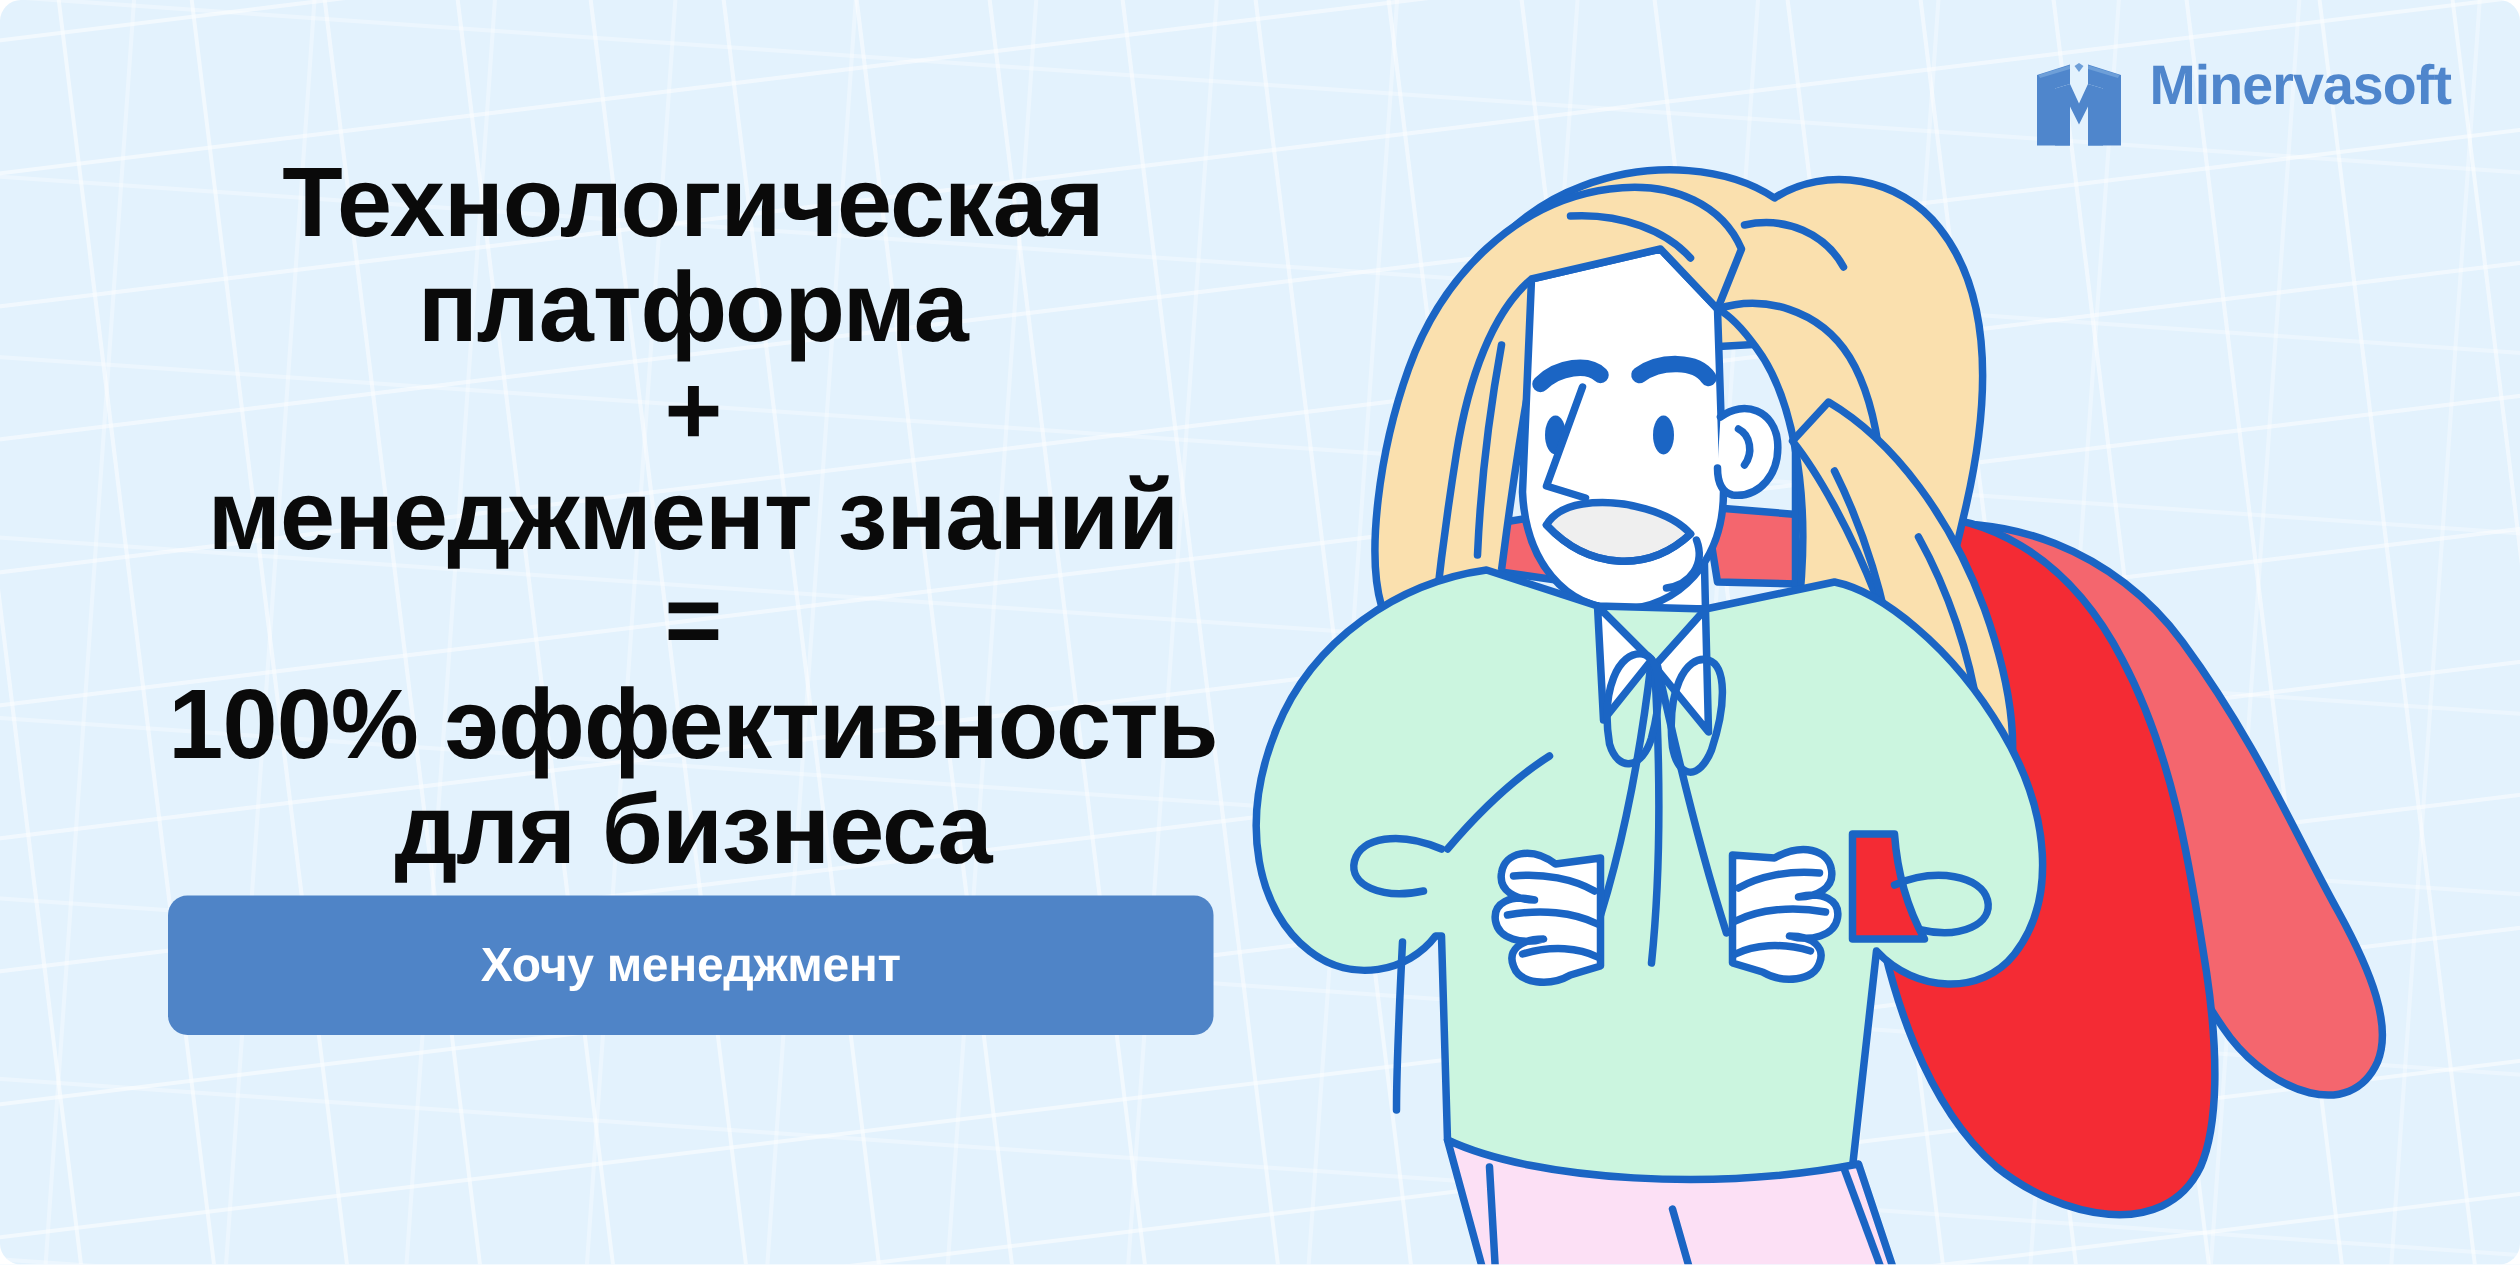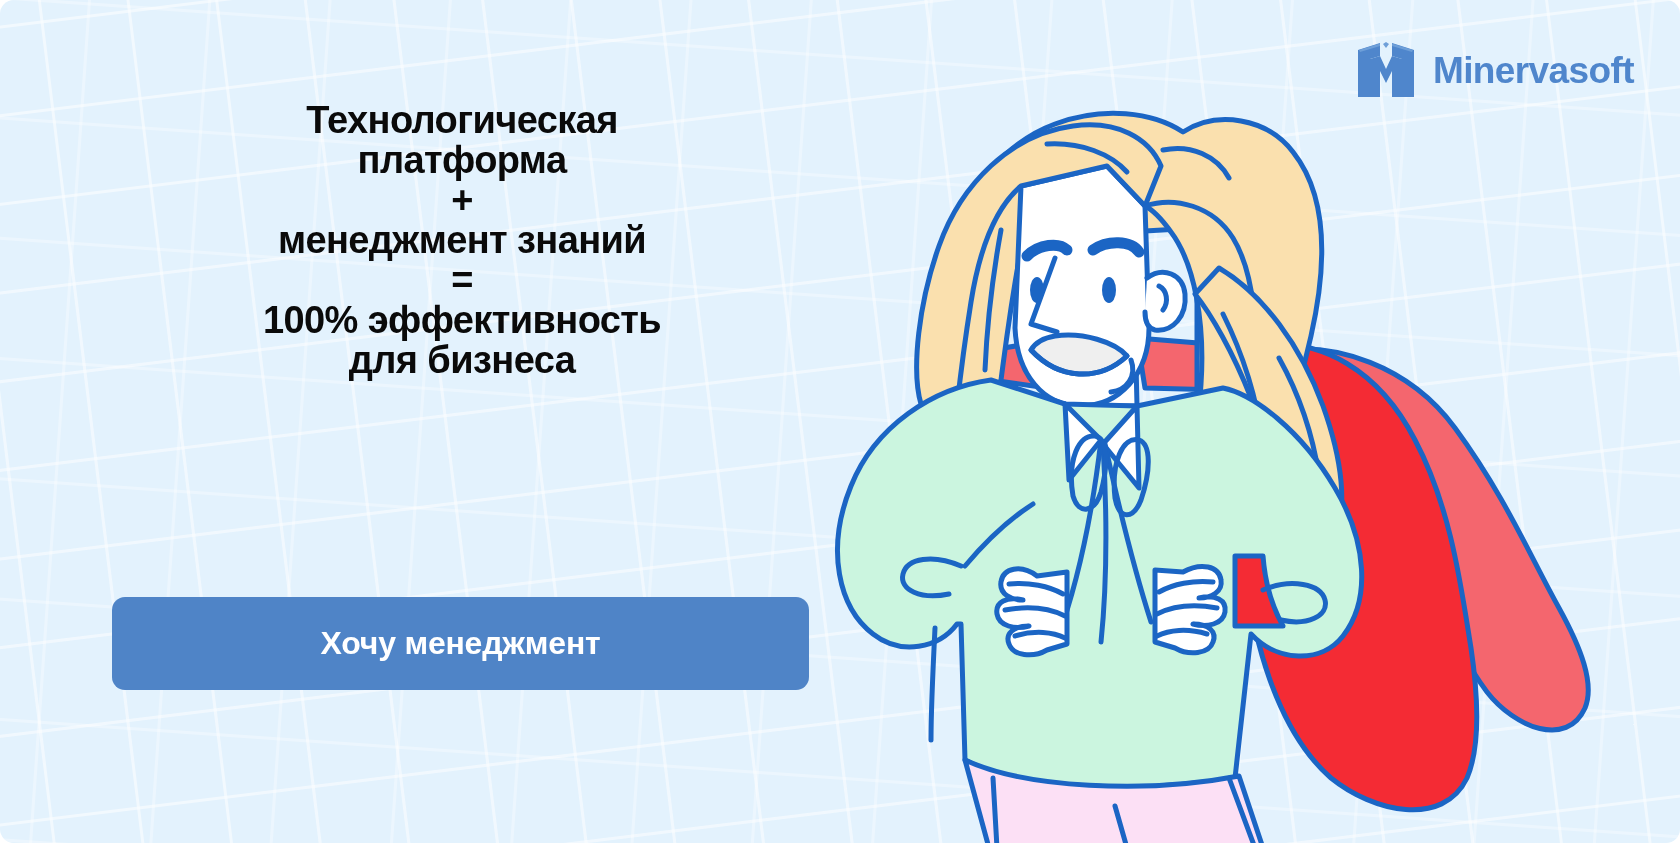--- a/index.html
+++ b/index.html
@@ -40,40 +40,40 @@
       linear-gradient(to right, rgba(255,255,255,.33) 3px, transparent 3px),
       linear-gradient(to bottom, rgba(255,255,255,.33) 3px, transparent 3px);
     background-size:120px 120px;
     pointer-events:none;
   }
 
   
   #logo {
     position:absolute;
     right:46px; top:38px;
-    display:flex; align-items:center; gap:15px;
+    display:flex; align-items:flex-start; gap:15px;
     z-index:6;
   }
   #logo .mark { width:64px; height:64px; display:block; }
   #logo .wordmark {
     font-size:37px;
     font-weight:bold;
     color:#4F86CC;
     letter-spacing:-.6px;
     line-height:1;
   }
 
   
   #headline {
     position:absolute;
     left:112px; top:100px;
     width:700px;
     text-align:center;
     color:#0a0a0a;
-    font-size:38px;
+    font-size:66px;
     font-weight:bold;
     line-height:1.055;
     letter-spacing:-.6px;
     z-index:5;
     white-space:pre-line;
   }
 
   
   #cta-button {
     position:absolute;

